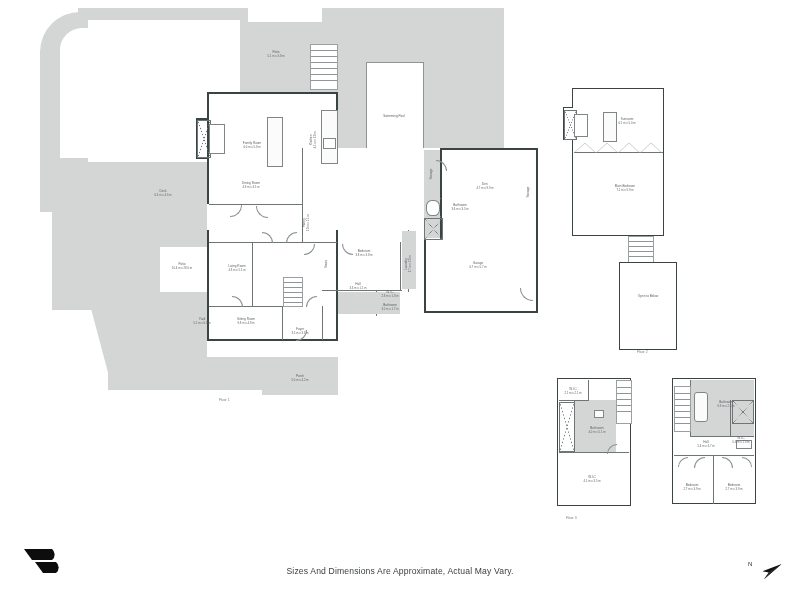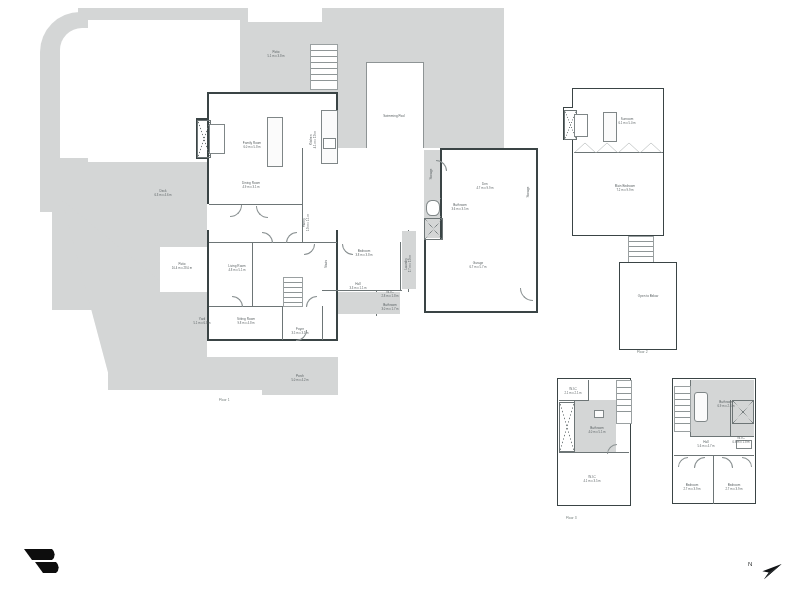--- a/index.html
+++ b/index.html
@@ -403,20 +403,21 @@
     <div class="lbl" style="left:692px;top:484px;">
       <b>Bedroom</b>
         <i>2.7 m x 3.9 m</i>
     </div>
     <div class="lbl" style="left:734px;top:484px;">
       <b>Bedroom</b>
         <i>2.7 m x 3.9 m</i>
     </div>
   </div>
 
+  <div class="footer">Sizes And Dimensions Are Approximate, Actual May Vary.</div>
 
   <div class="logo">
     <svg viewBox="0 0 46 30" style="width:100%;height:100%;">
       <path d="M2 4 L30 4 A7 7 0 0 1 30 15 L10 15 Z" fill="#0d0d0d"></path>
       <path d="M13 17 L34 17 A7 7 0 0 1 34 28 L21 28 Z" fill="#0d0d0d"></path>
     </svg>
   </div>
 
   <div class="compass">
     <span class="n">N</span>

